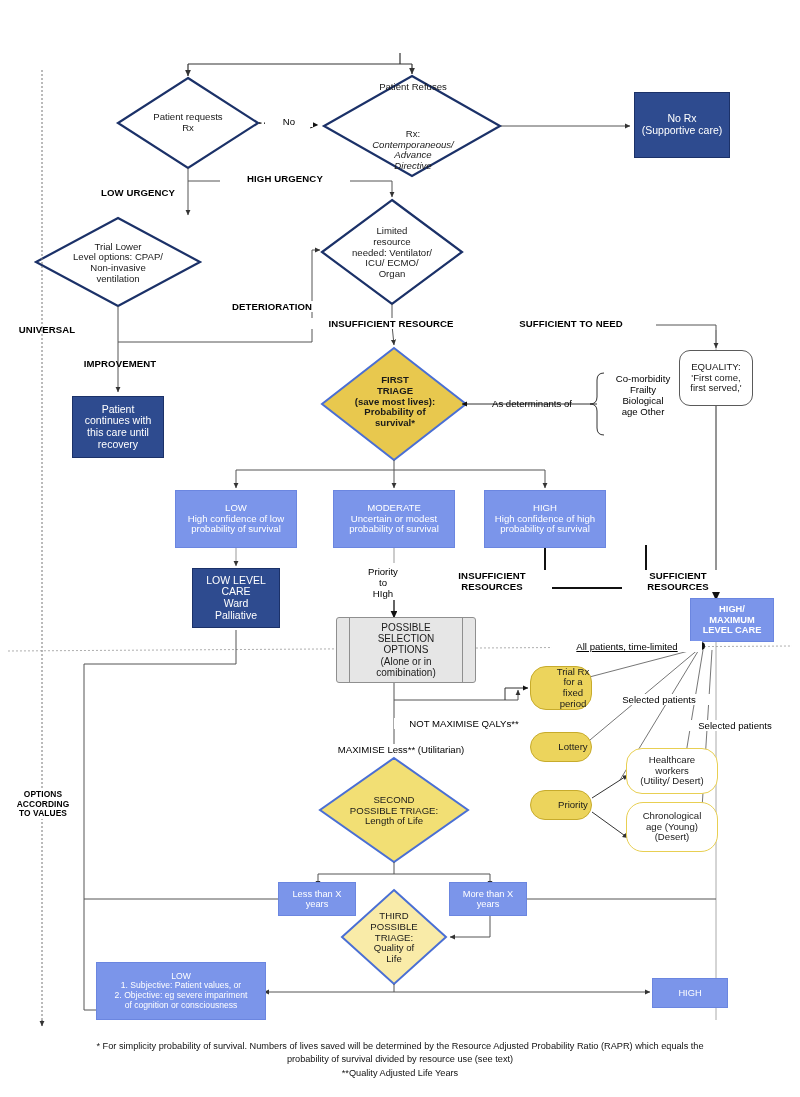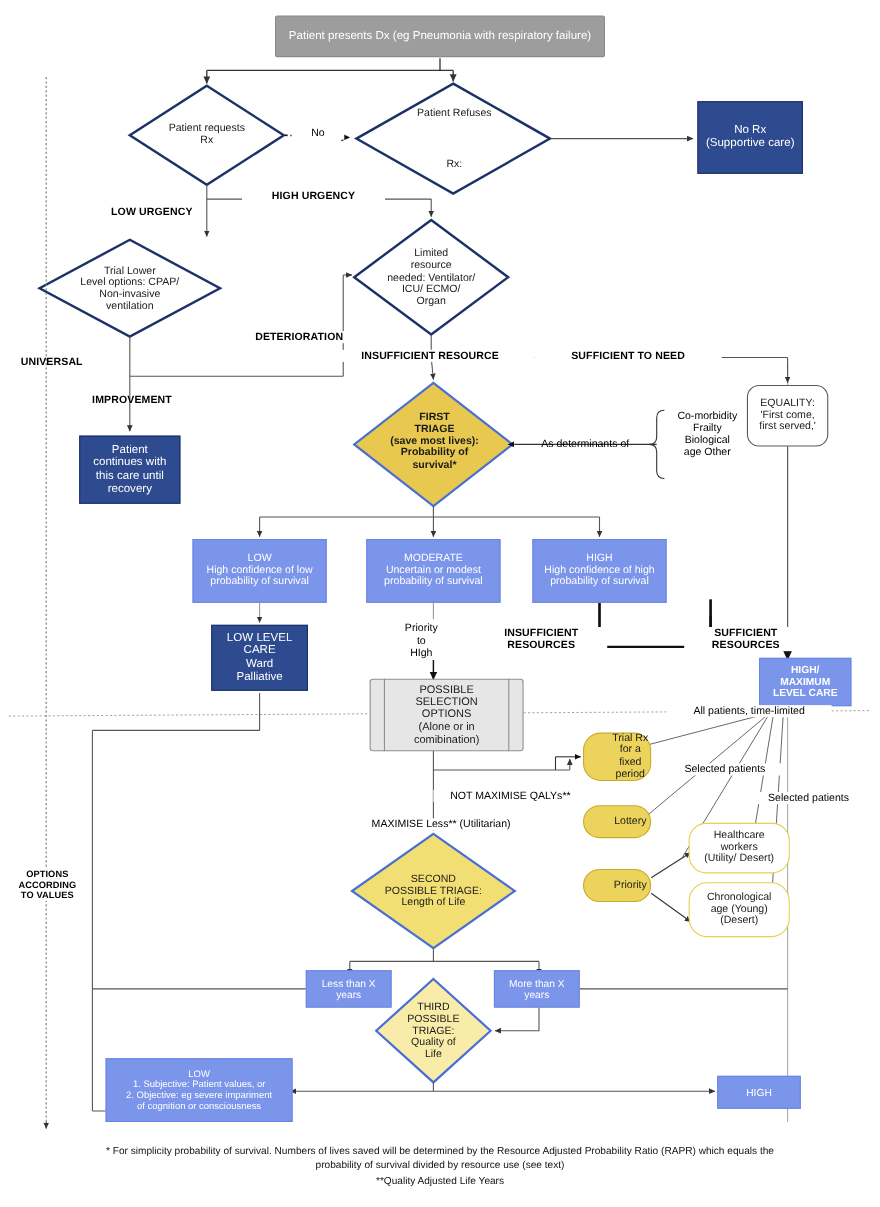--- a/index.html
+++ b/index.html
@@ -172,33 +172,33 @@
     <line x1="268" y1="992" x2="645" y2="992" stroke="#555" stroke-width="1"></line>
     <line x1="268" y1="992" x2="264" y2="992" stroke="#555" stroke-width="1" marker-end="url(#ah)"></line>
     <line x1="645" y1="992" x2="650" y2="992" stroke="#555" stroke-width="1" marker-end="url(#ah)"></line>
 
     <line x1="84" y1="890" x2="84" y2="1010" stroke="#555" stroke-width="1"></line>
     <line x1="84" y1="1010" x2="96" y2="1010" stroke="#555" stroke-width="1"></line>
 
     <line x1="42" y1="70" x2="42" y2="70" stroke="#777" stroke-width="1"></line>
   </svg>
 
-  <div class="node grayhead" style="left:250px;top:14px;width:300px;height:38px;">
-    <span style="white-space:pre-line;">Patient presents Dx (eg Pneumonia with respiratory failure)</span>
-  </div>
 
   <div class="dtext d-navy" style="left:133px;top:100px;width:110px;height:46px;">
     <span style="white-space:pre-line;">Patient requests
 Rx</span>
   </div>
 
   <div class="dtext d-navy" style="left:340px;top:95px;width:146px;height:64px;flex-direction:column;gap:36px;">
     <span>Patient Refuses</span>
     <span>
         <span>Rx: </span>
+        <span class="ital" style="white-space:pre-line;">Contemporaneous/
+Advance
+Directive</span>
       </span>
   </div>
 
   <div class="node navybox" style="left:634px;top:92px;width:96px;height:66px;">
     <span style="white-space:pre-line;">No Rx
 (Supportive care)</span>
   </div>
 
   <div class="dtext d-navy" style="left:38px;top:235px;width:160px;height:56px;">
     <span style="white-space:pre-line;">Trial Lower
@@ -371,21 +371,21 @@
     <span>IMPROVEMENT</span>
   </div>
   <div class="lbl lbl-bold" style="left:432px;top:570px;width:120px;background:#fff;">
     <span style="white-space:pre-line;">INSUFFICIENT
 RESOURCES</span>
   </div>
   <div class="lbl lbl-bold" style="left:622px;top:570px;width:112px;background:#fff;">
     <span style="white-space:pre-line;">SUFFICIENT
 RESOURCES</span>
   </div>
-  <div class="lbl lbl-plain" style="left:606px;top:641px;width:150px;background:#fff;">
+  <div class="lbl lbl-plain" style="left:552px;top:641px;width:150px;background:#fff;text-decoration:underline;">
     <span>All patients, time-limited</span>
   </div>
   <div class="lbl lbl-plain" style="left:606px;top:694px;width:106px;background:#fff;">
     <span>Selected patients</span>
   </div>
   <div class="lbl lbl-plain" style="left:682px;top:720px;width:106px;background:#fff;">
     <span>Selected patients</span>
   </div>
   <div class="lbl lbl-plain" style="left:394px;top:718px;width:140px;background:#fff;">
     <span>NOT MAXIMISE QALYs**</span>

